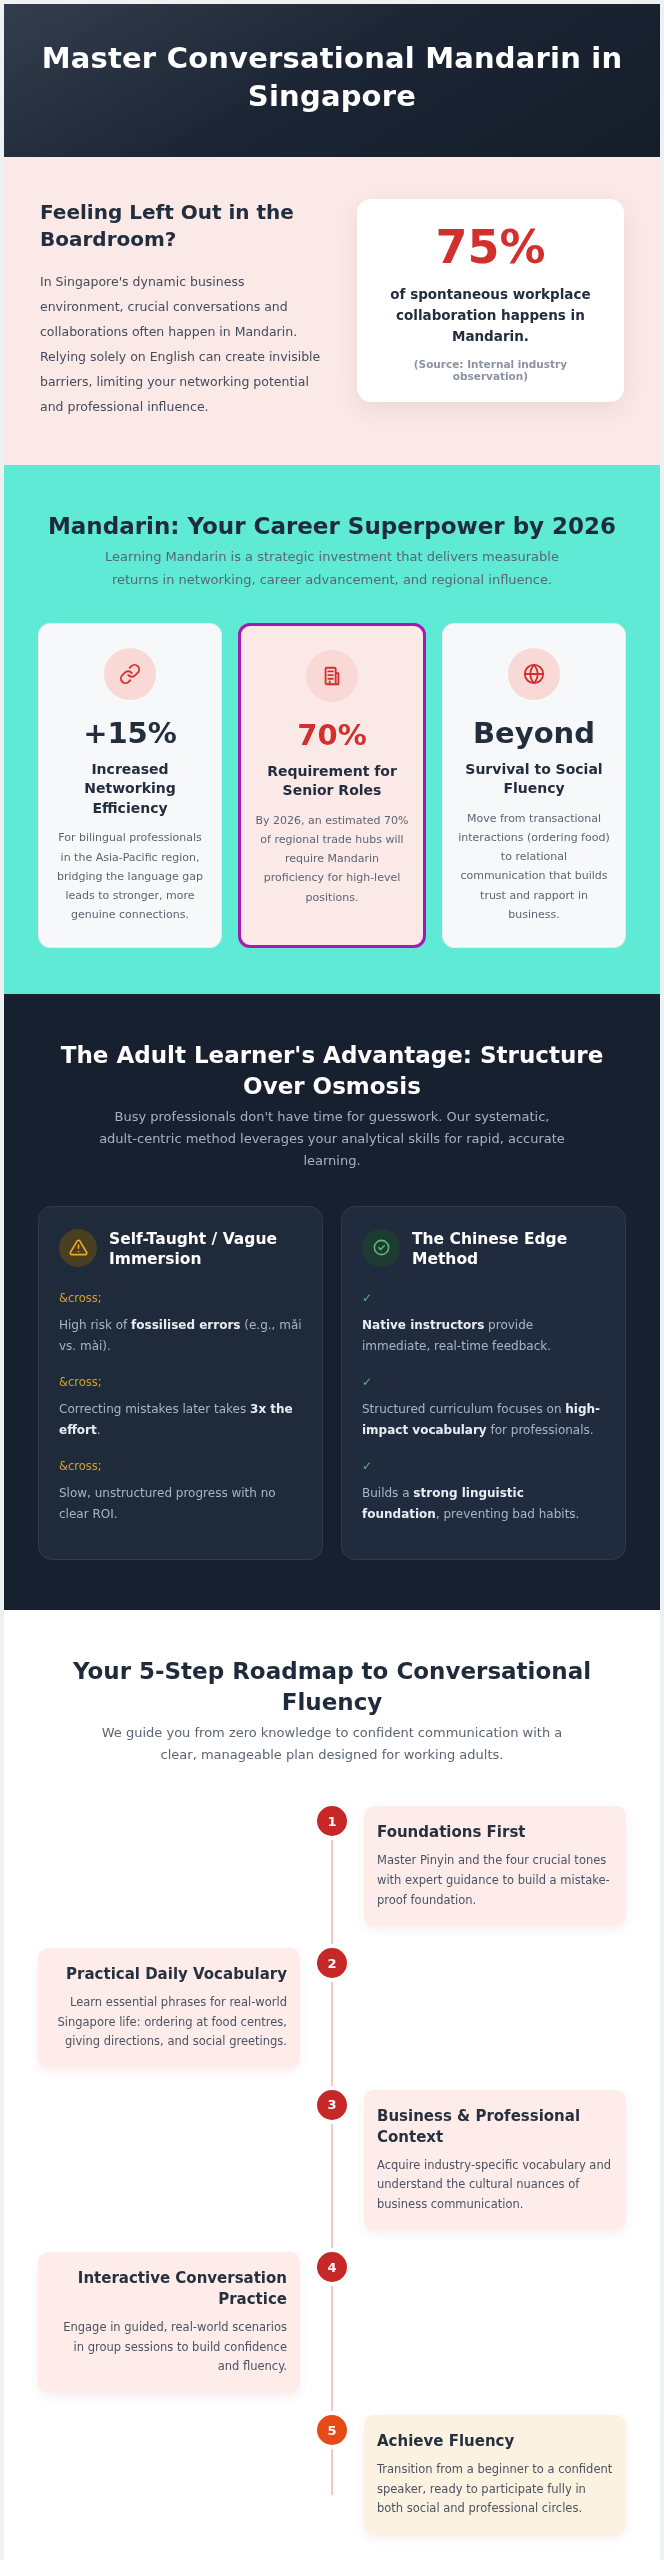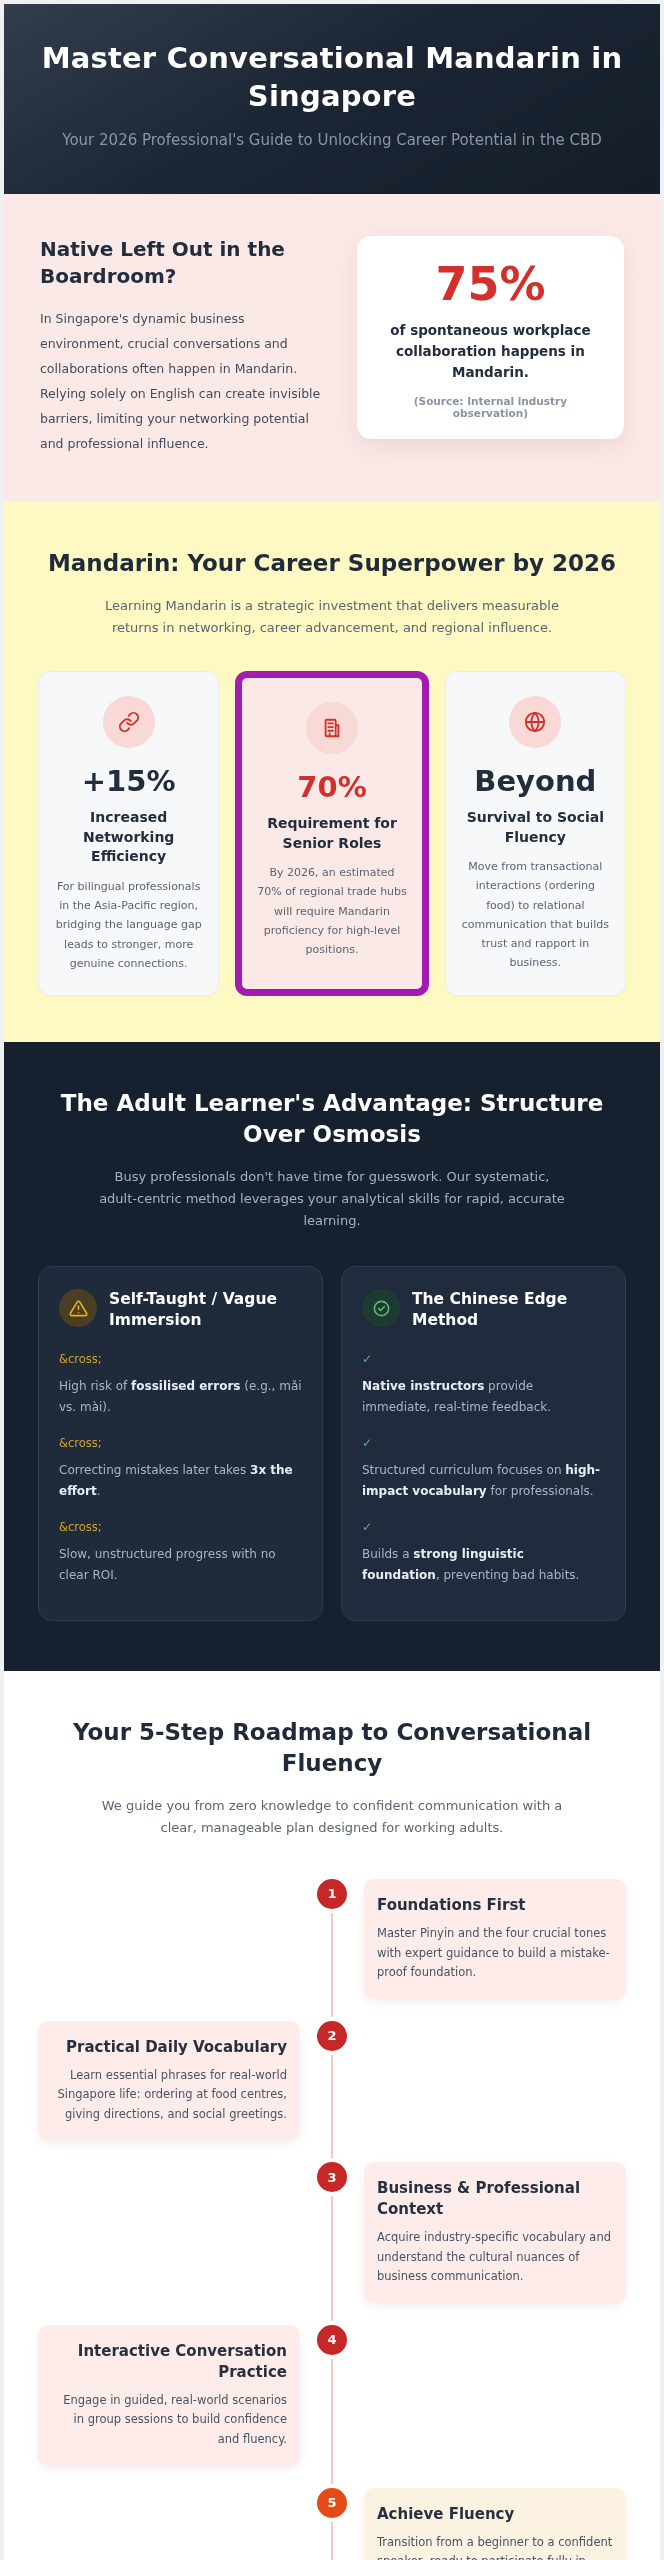--- a/index.html
+++ b/index.html
@@ -19,28 +19,28 @@
   .problem-left h2 { font-size:20px; line-height:1.35; color:#222d3d; margin-bottom:16px; }
   .problem-left p  { font-size:12.5px; line-height:2.0; color:#434c5a; }
   .stat-card { flex:1; background:#ffffff; border-radius:14px; padding:24px 18px 20px 18px;
                text-align:center; box-shadow:0 8px 22px rgba(120,60,50,.10); }
   .stat-card .big { color:#d2302c; font-size:46px; font-weight:bold; line-height:1.05; }
   .stat-card .label { font-size:13.5px; font-weight:bold; color:#222d3d; line-height:1.55; margin-top:12px; }
   .stat-card .src { font-size:10.5px; color:#8b93a0; margin-top:12px;font-weight:bold; }
 
   
   .sec-head { text-align:center; font-size:23px; font-weight:bold; color:#1f2a3a; line-height:1.35; }
-  .sec-sub  { text-align:center; font-size:13px; color:#5b6572; line-height:1.7; margin:16px auto 0 auto; max-width:470px; }
-
-  
-  .superpower { background:#fef9c3; padding:46px 34px 46px 34px; }
+  .sec-sub  { text-align:center; font-size:13px; color:#5b6572; line-height:1.7; margin:4px auto 0 auto; max-width:470px; }
+
+  
+  .superpower { background:#5eead4; padding:46px 34px 46px 34px; }
   .benefits { display:flex; gap:16px; margin-top:32px; }
   .benefit { flex:1; border-radius:12px; padding:24px 14px 22px 14px; text-align:center;
              background:#f7f8fa; border:1px solid #e9ebef; }
-  .benefit.hot { background:#fbe9e7; border:7px solid #a21caf; }
+  .benefit.hot { background:#fbe9e7; border:3px solid #a21caf; }
   .icon-circle { width:52px; height:52px; border-radius:50%; background:#f9d9d6;
                  display:flex; align-items:center; justify-content:center; margin:0 auto 18px auto; }
   .benefit .stat { font-size:29px; font-weight:bold; color:#222d3d; line-height:1.1; }
   .benefit .stat.red { color:#d2302c; }
   .benefit .b-title { font-size:14px; font-weight:bold; color:#222d3d; line-height:1.4; margin-top:10px; }
   .benefit .b-body  { font-size:11px; color:#5b6572; line-height:1.75; margin-top:10px; }
 
   
   .method { background:#16202f; padding:46px 34px 50px 34px; }
   .method .sec-head { color:#ffffff; }
@@ -83,26 +83,25 @@
 
   svg { display:block; }
 </style>
 </head>
 <body>
 
 <div class="page">
 
   <section class="hero">
     <h1>Master Conversational Mandarin in Singapore</h1>
-    <p>Your 2026 Professional's Guide to Unlocking Career Potential in the CBD</p>
   </section>
 
   <section class="problem">
     <div class="problem-left">
-      <h2>Native Left Out in the Boardroom?</h2>
+      <h2>Feeling Left Out in the Boardroom?</h2>
       <p>In Singapore's dynamic business environment, crucial conversations and collaborations often happen in Mandarin. Relying solely on English can create invisible barriers, limiting your networking potential and professional influence.</p>
     </div>
     <div class="stat-card">
       <div class="big">75%</div>
       <div class="label">of spontaneous workplace collaboration happens in Mandarin.</div>
       <div class="src">(Source: Internal industry observation)</div>
     </div>
   </section>
 
   <section class="superpower">

